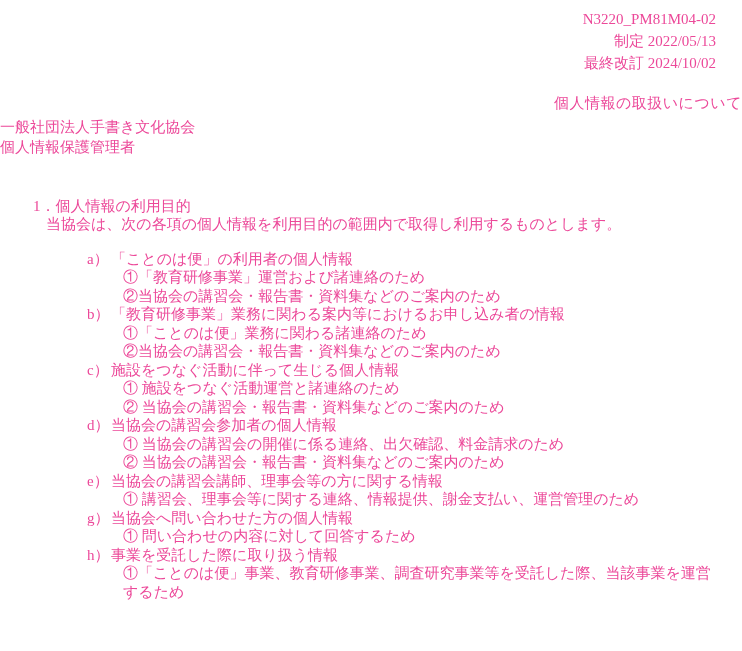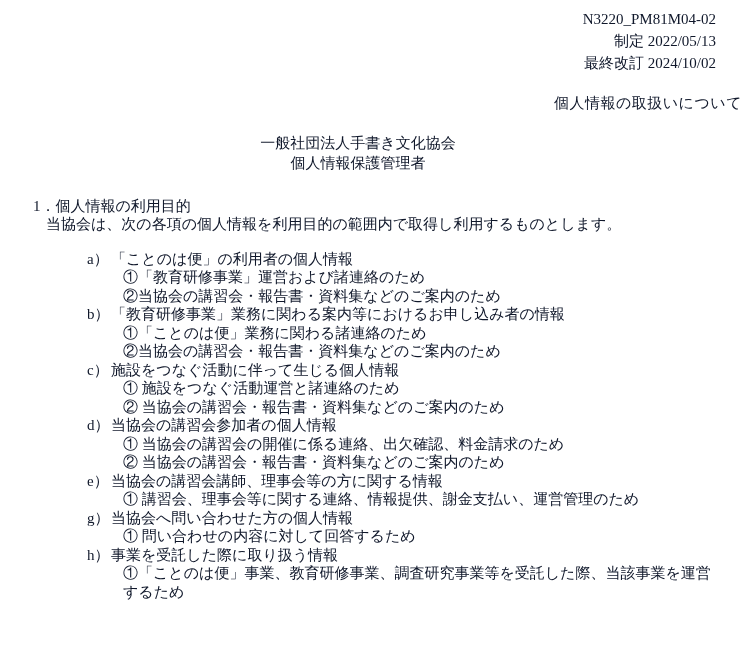--- a/index.html
+++ b/index.html
@@ -6,45 +6,45 @@
     margin: 0;
     padding: 0;
     background: #ffffff;
   }
   .page {
     position: relative;
     width: 742px;
     height: 651px;
     box-sizing: border-box;
     background: #ffffff;
-    color: #0f172a;
+    color: #ec4899;
     font-family: "Liberation Serif", "DejaVu Serif", serif;
     font-size: 15px;
     line-height: 18.5px;
     overflow: hidden;
   }
   .meta-block {
     padding-top: 8px;
     padding-right: 26px;
     text-align: right;
     line-height: 22px;
   }
   .doc-title {
     margin-top: 20px;
     text-align: right;
     letter-spacing: 0.5px;
   }
   .byline {
-    margin-top: 20px;
+    margin-top: 4px;
     padding-right: 26px;
-    text-align: center;
+    text-align: left;
     line-height: 20px;
   }
   .section {
-    margin-top: 24px;
+    margin-top: 40px;
   }
   .sec-heading {
     padding-left: 33px;
   }
   .sec-lead {
     padding-left: 46px;
   }
   .items {
     margin-top: 16px;
     padding-left: 8px;

